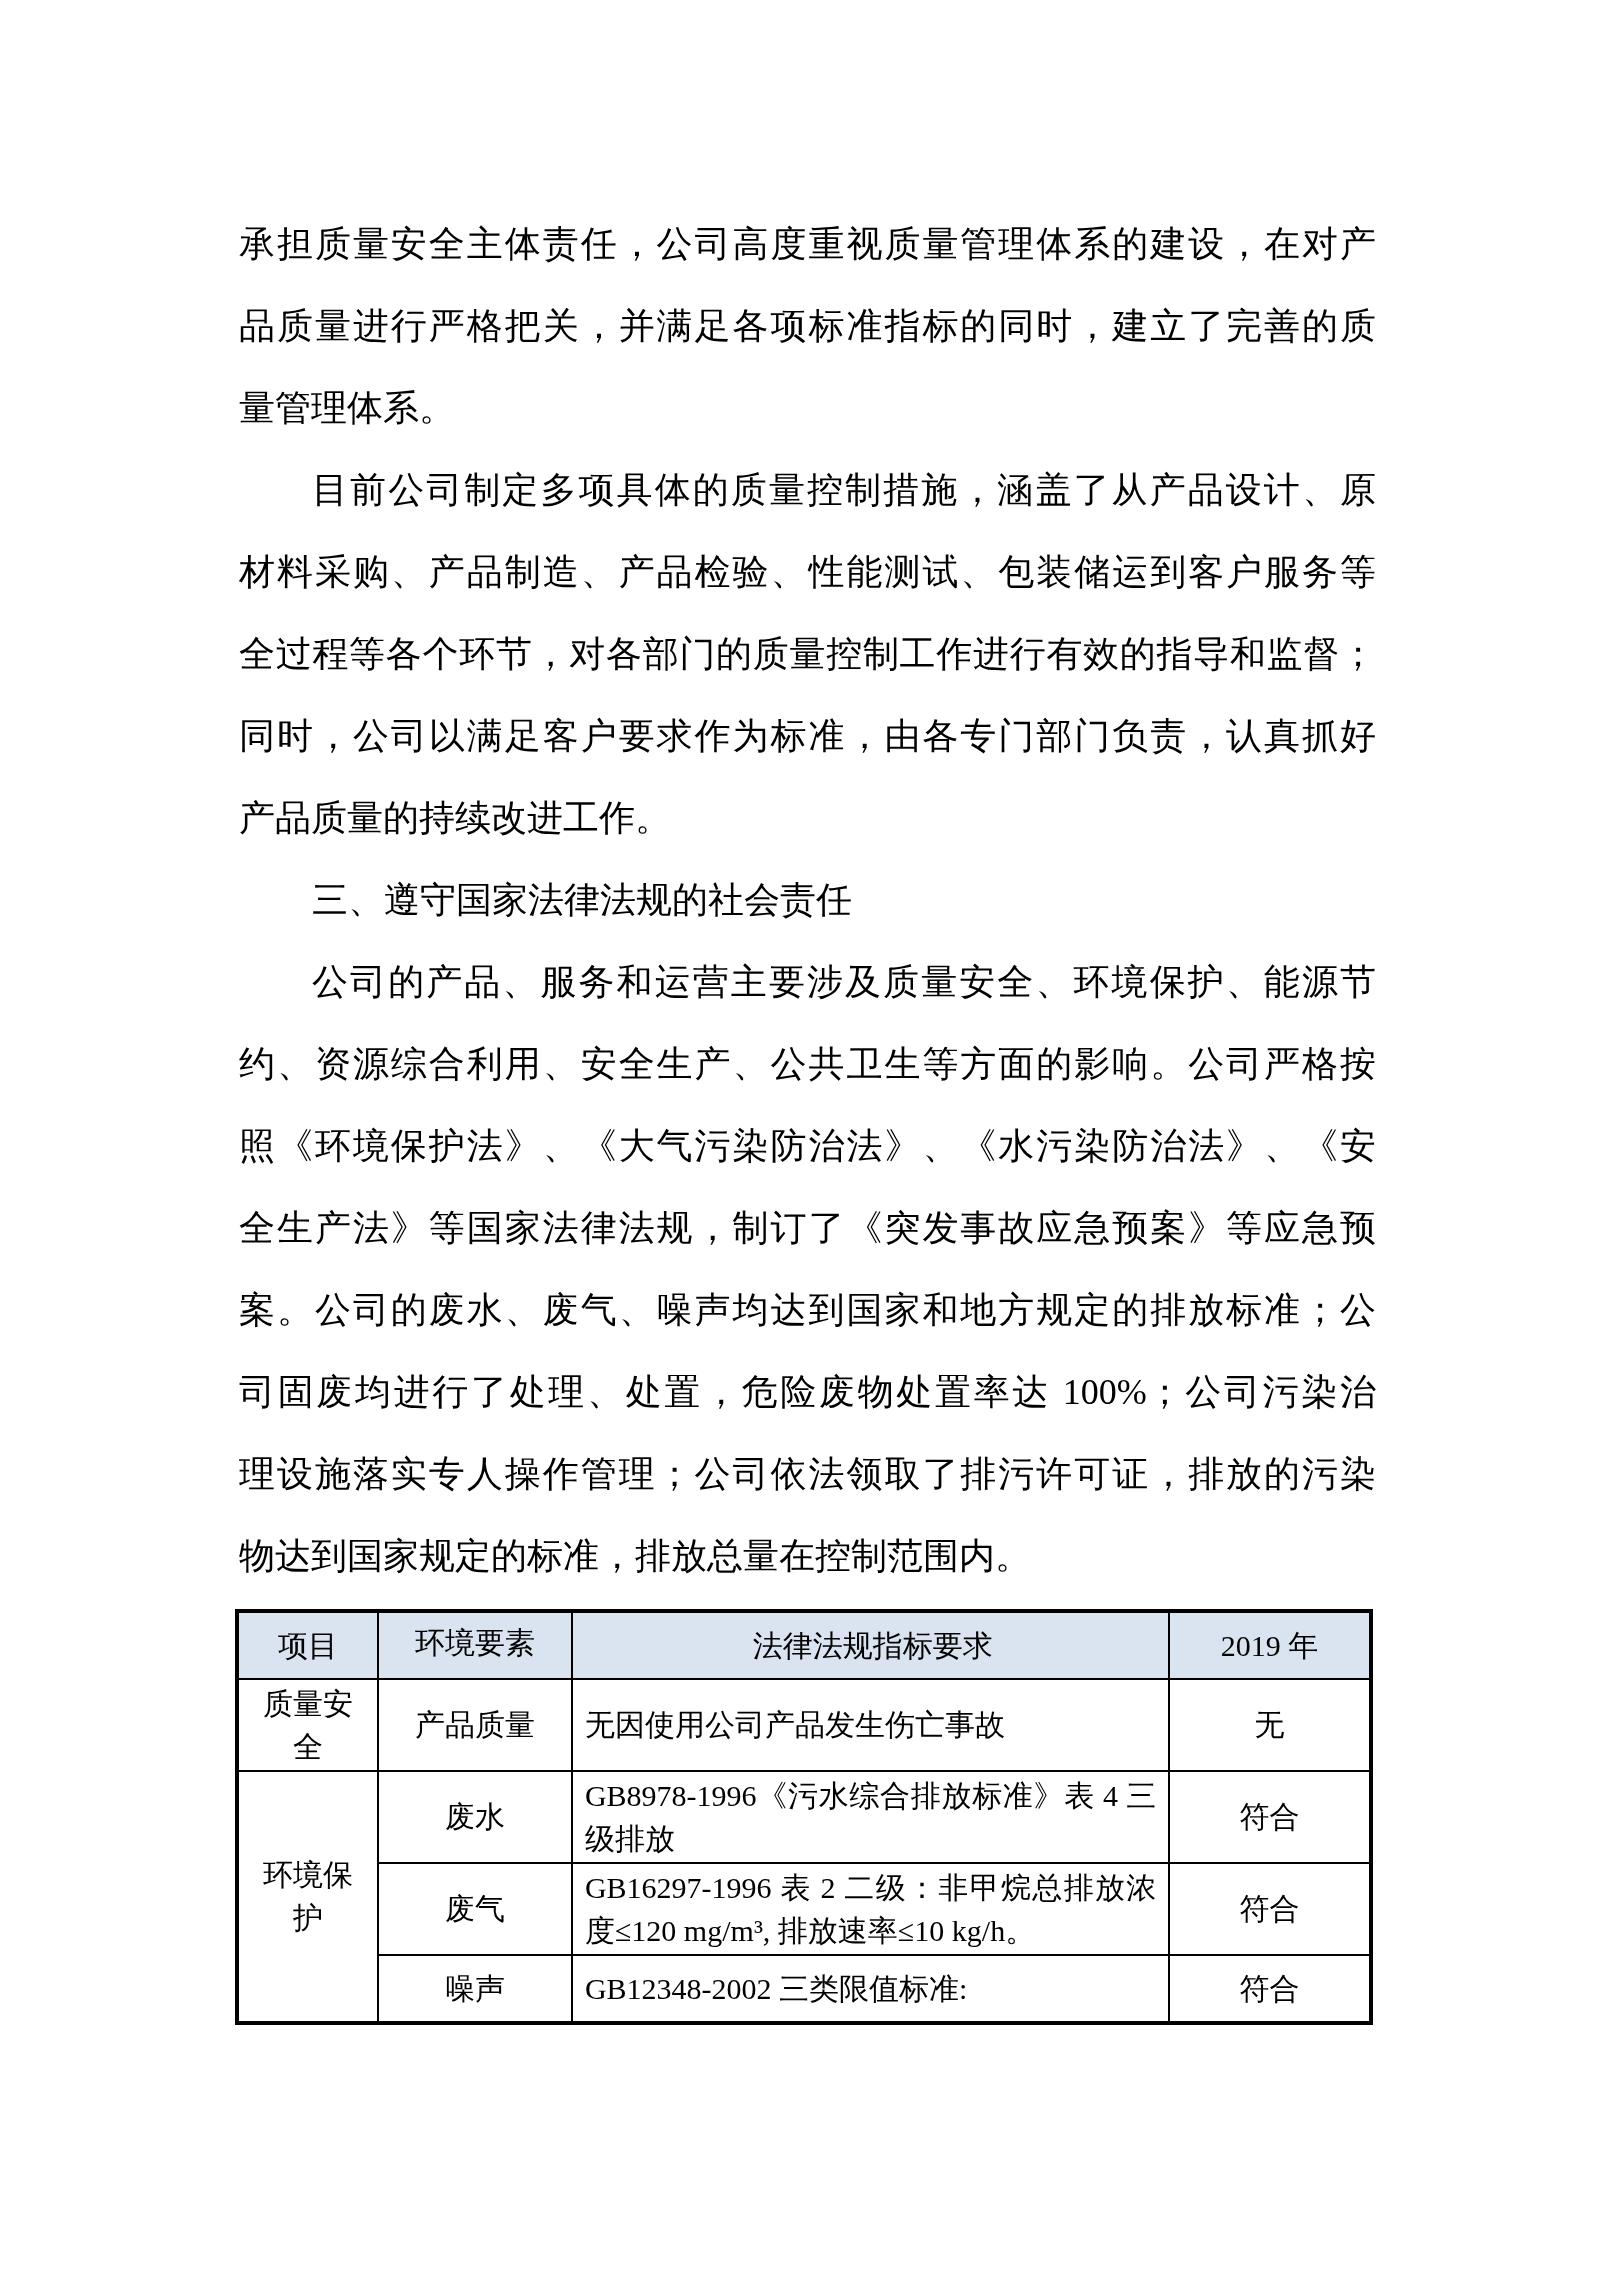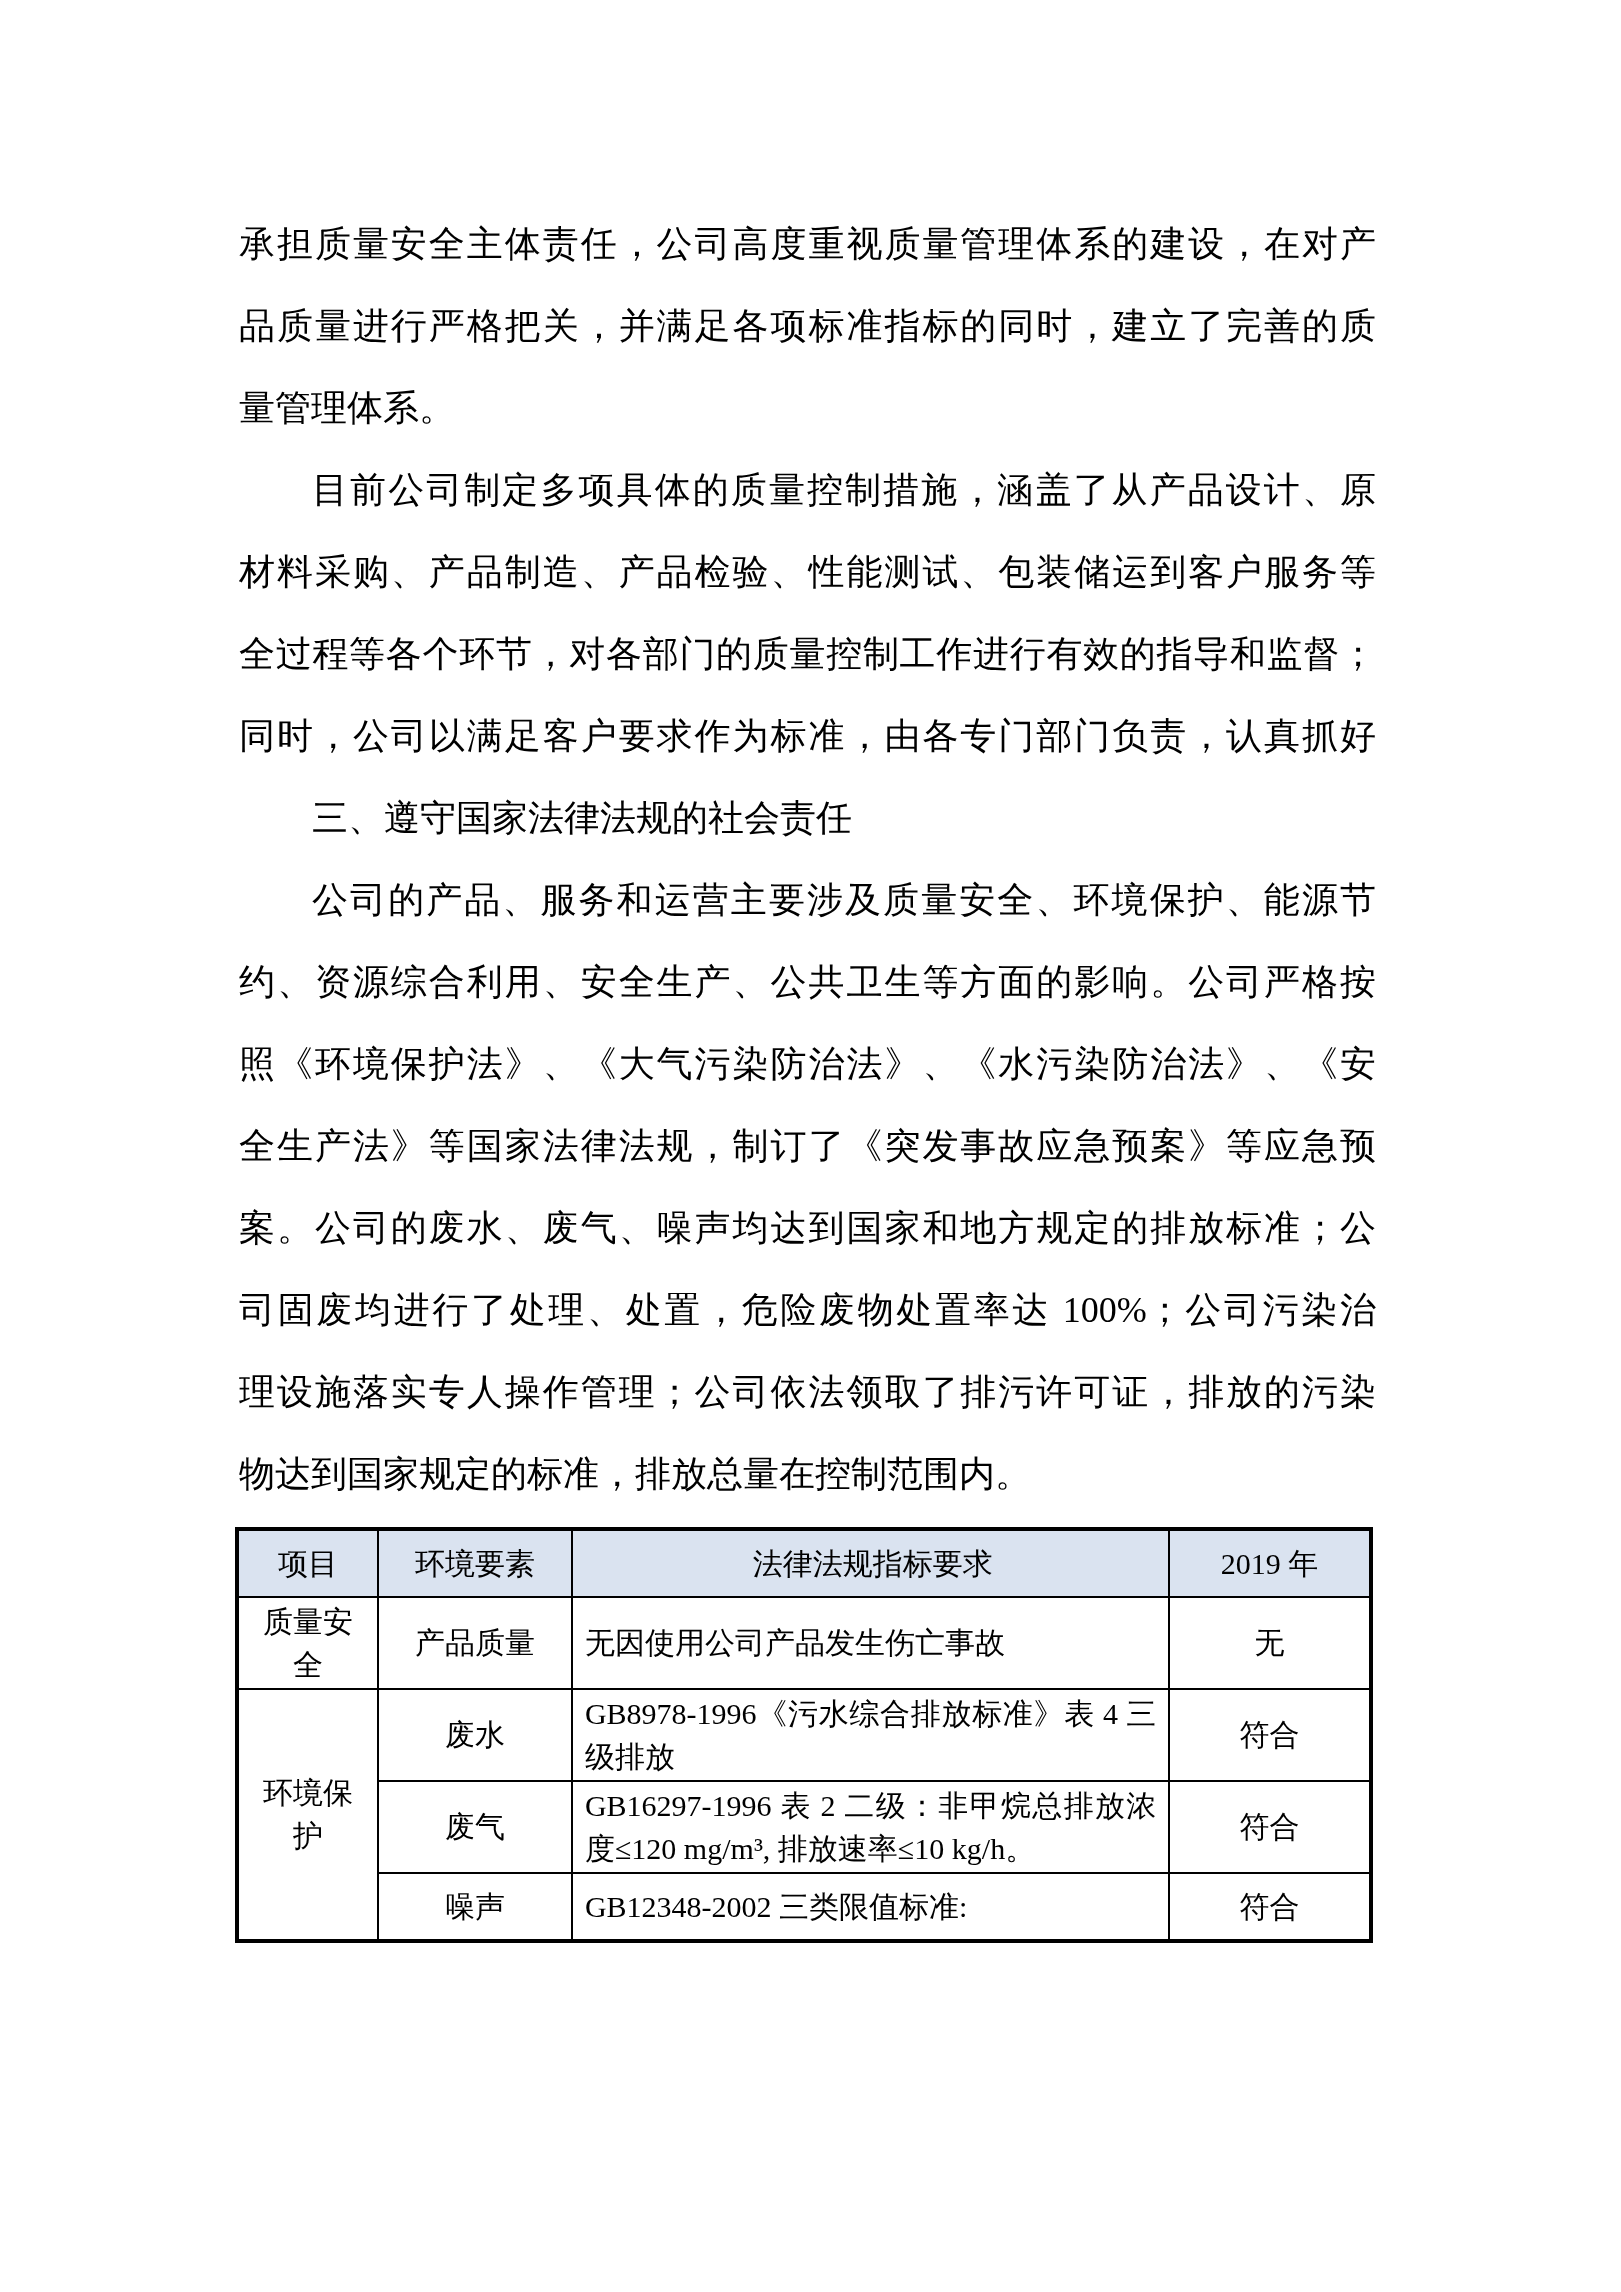--- a/index.html
+++ b/index.html
@@ -73,20 +73,21 @@
         <div class="para">
           <div class="line">承担质量安全主体责任，公司高度重视质量管理体系的建设，在对产</div>
           <div class="line">品质量进行严格把关，并满足各项标准指标的同时，建立了完善的质</div>
           <div class="line last">量管理体系。</div>
         </div>
         <div class="para">
           <div class="line indent">目前公司制定多项具体的质量控制措施，涵盖了从产品设计、原</div>
           <div class="line">材料采购、产品制造、产品检验、性能测试、包装储运到客户服务等</div>
           <div class="line">全过程等各个环节，对各部门的质量控制工作进行有效的指导和监督；</div>
           <div class="line">同时，公司以满足客户要求作为标准，由各专门部门负责，认真抓好</div>
+          <div class="line last">产品质量的持续改进工作。</div>
         </div>
         <div class="para">
           <div class="line last indent">三、遵守国家法律法规的社会责任</div>
         </div>
         <div class="para">
           <div class="line indent">公司的产品、服务和运营主要涉及质量安全、环境保护、能源节</div>
           <div class="line">约、资源综合利用、安全生产、公共卫生等方面的影响。公司严格按</div>
           <div class="line">照《环境保护法》、《大气污染防治法》、《水污染防治法》、《安</div>
           <div class="line">全生产法》等国家法律法规，制订了《突发事故应急预案》等应急预</div>
           <div class="line">案。公司的废水、废气、噪声均达到国家和地方规定的排放标准；公</div>
@@ -98,21 +99,21 @@
     <table class="resp">
       <colgroup>
         <col style="width:141px">
         <col style="width:194px">
         <col style="width:597px">
         <col style="width:202px">
       </colgroup>
       <thead>
         <tr id="head-row">
             <th style="background: rgb(218, 227, 240);">项目</th>
-            <th style="background: rgb(218, 227, 240);">环境要素</th>
+            <th style="background: rgb(218, 227, 240); font-family: Liberation Mono, monospace;">环境要素</th>
             <th style="background: rgb(218, 227, 240); padding-left: 16px;">法律法规指标要求</th>
             <th style="background: rgb(218, 227, 240);">2019 年</th>
           </tr>
       </thead>
       <tbody id="table-body">
           <tr class="r0">
             <td>质量安全</td>
             <td>产品质量</td>
             <td class="al-left">无因使用公司产品发生伤亡事故</td>
             <td>无</td>

